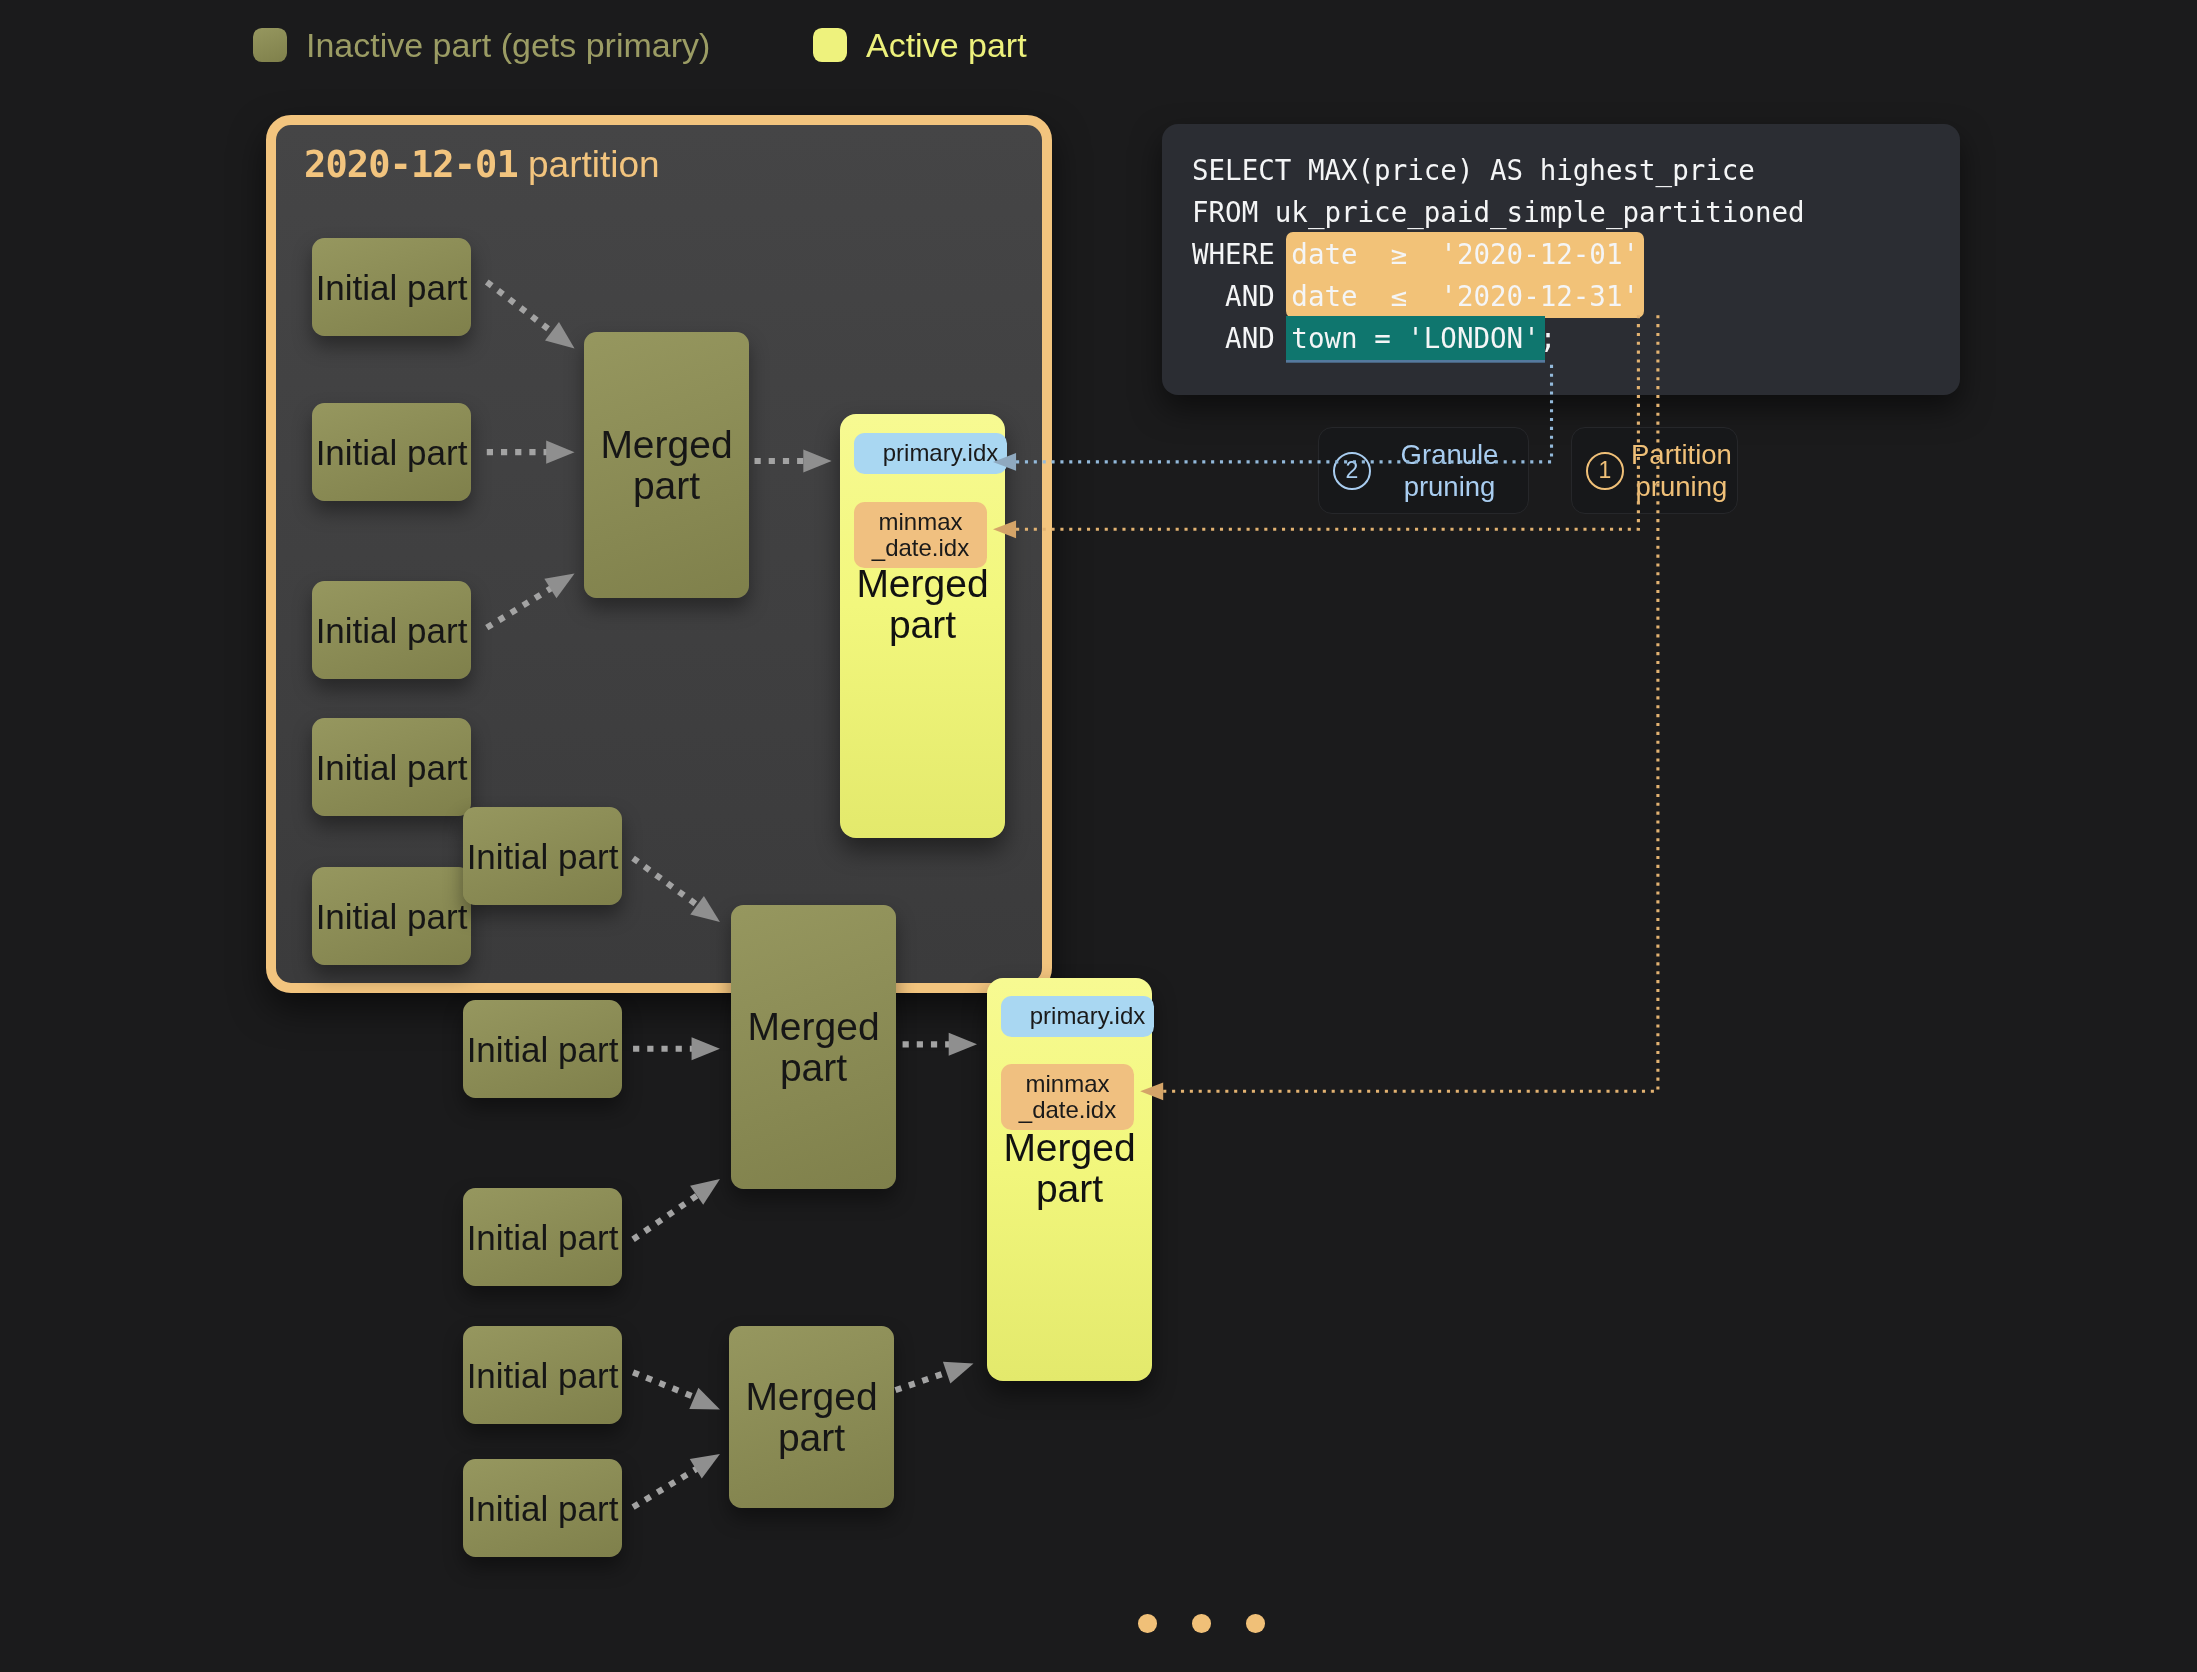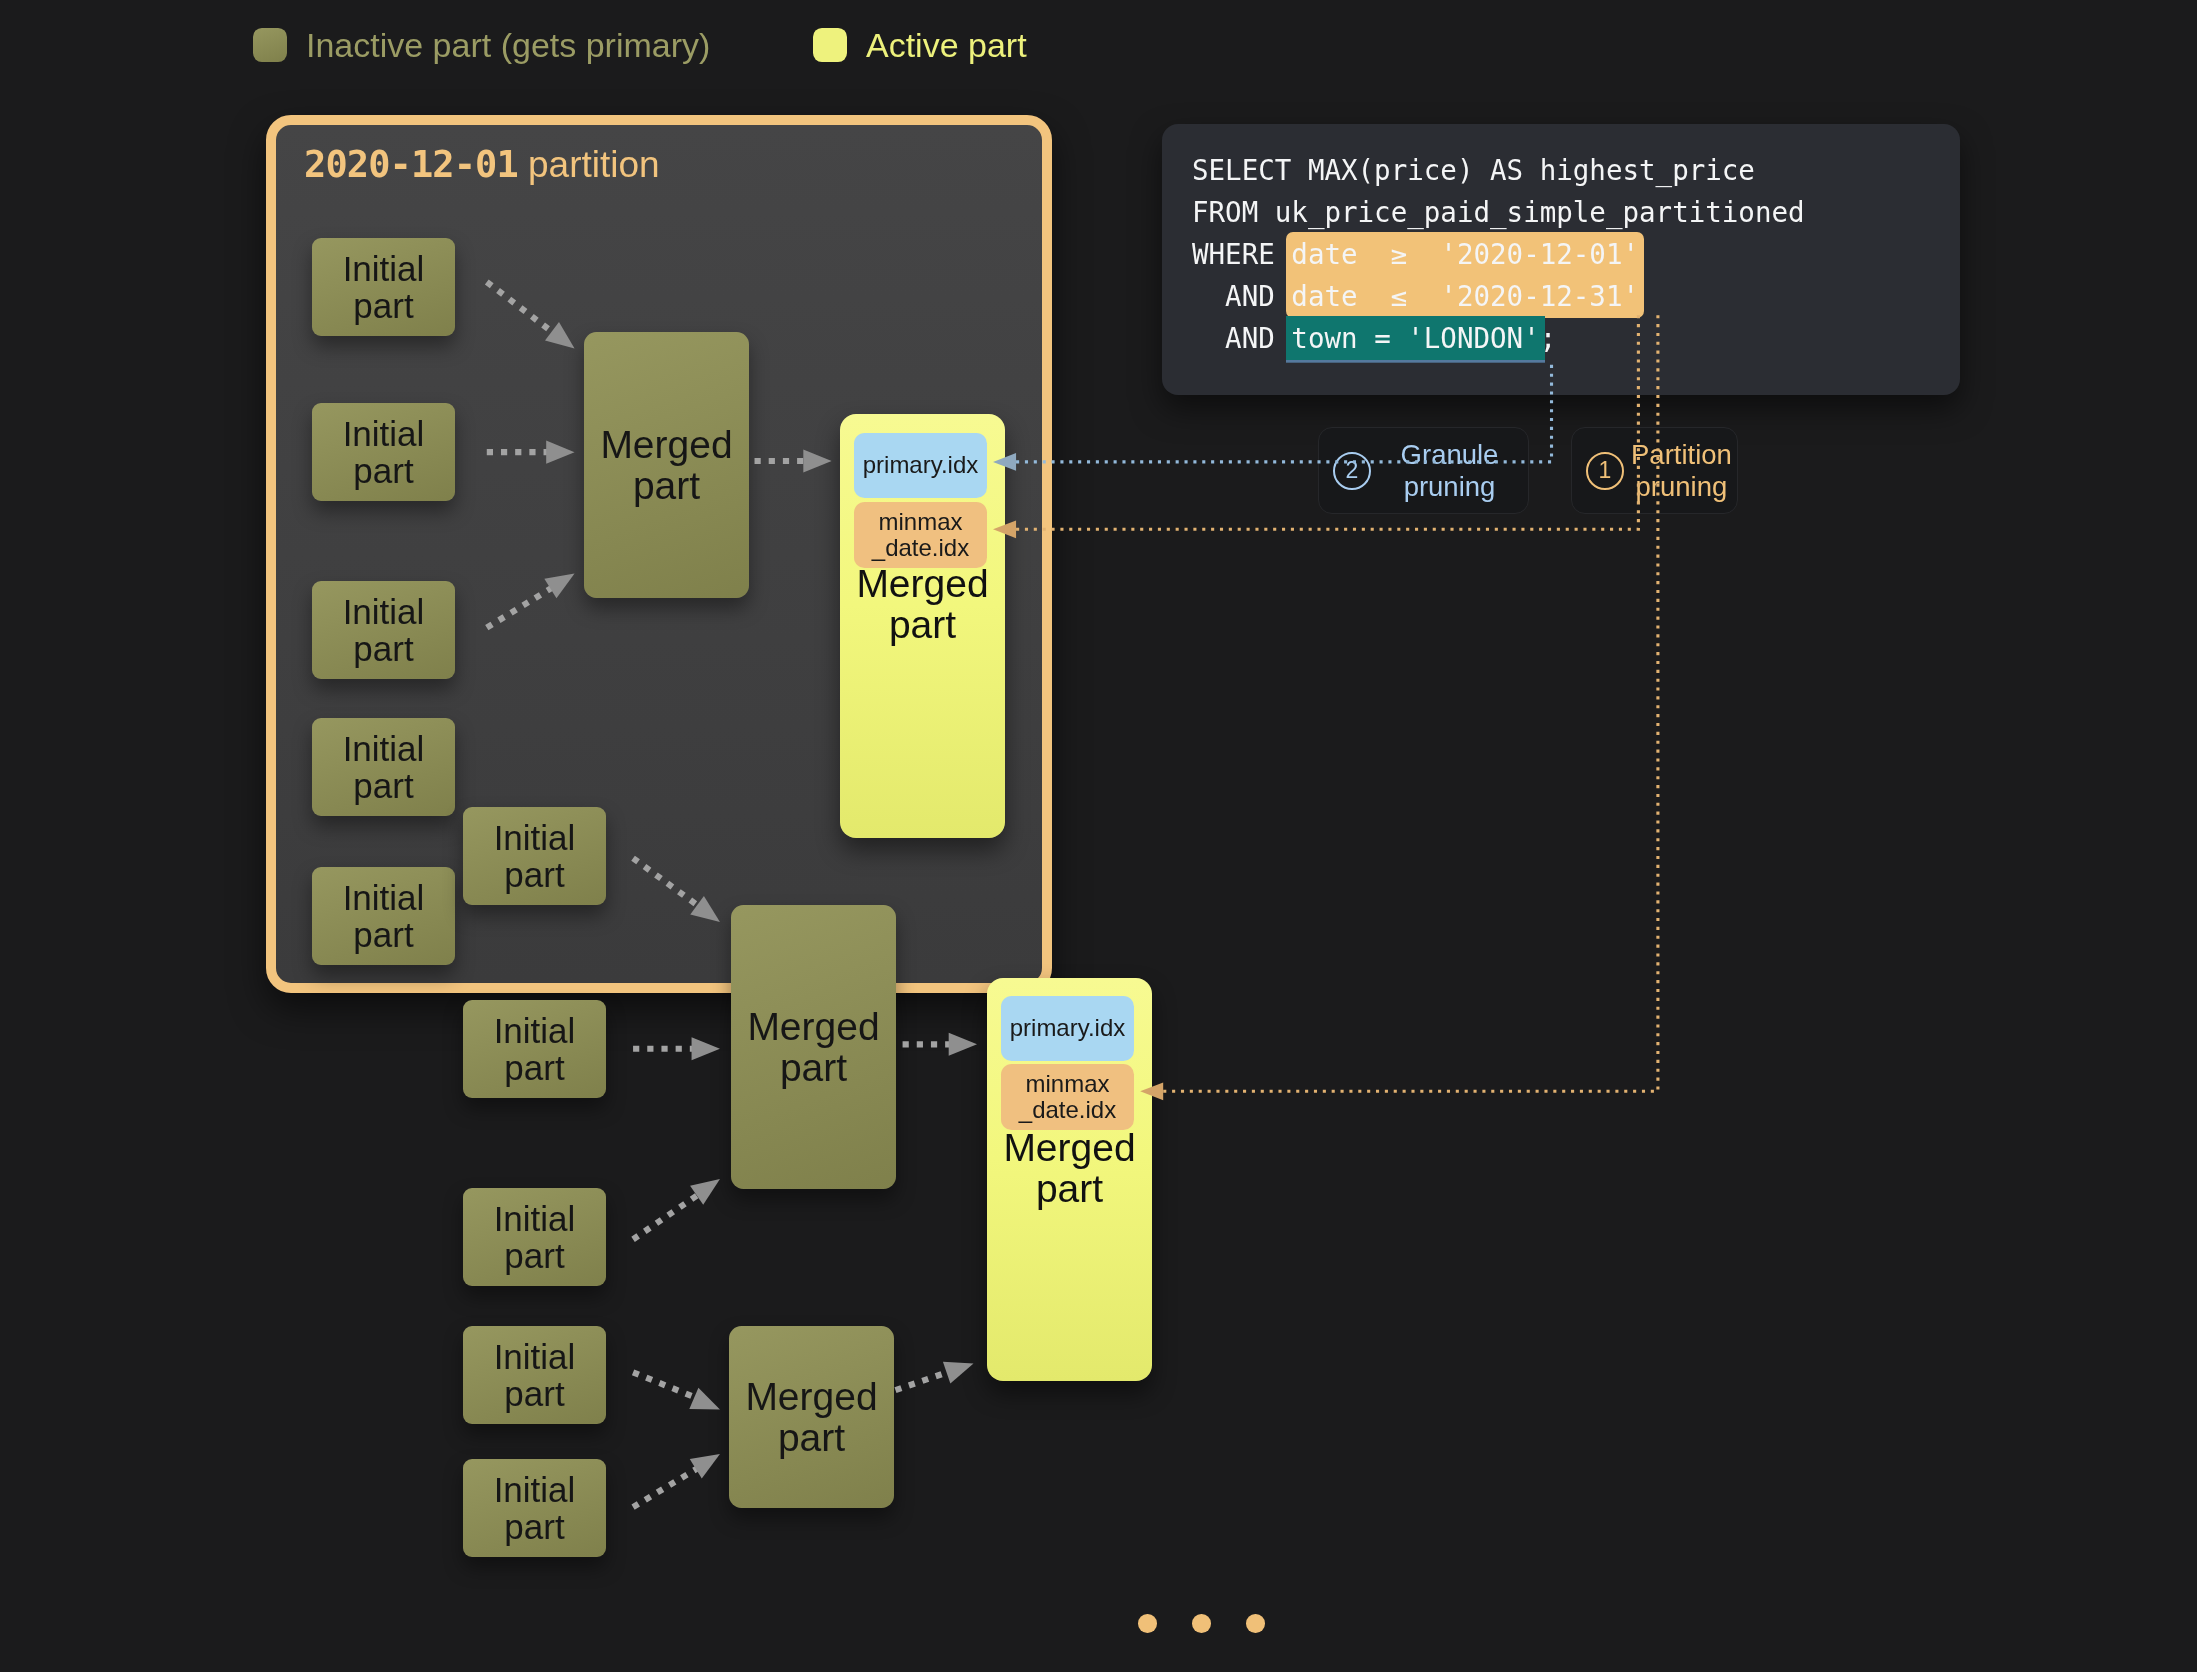--- a/index.html
+++ b/index.html
@@ -11,29 +11,29 @@
   
   .panel{position:absolute;background:linear-gradient(180deg,#454546,#3b3b3c);
          border:10.6px solid #f2c47e;border-radius:25px;
          box-shadow:0 16px 35px rgba(0,0,0,.55);}
   .panel-title{position:absolute;left:28px;top:17.7px;font-size:37px;color:#f2c47e;white-space:nowrap;}
   .panel-title .mono{font-family:"DejaVu Sans Mono",monospace;font-weight:700;letter-spacing:-0.9px;}
   
   .part{position:absolute;border-radius:12.4px;display:flex;align-items:center;justify-content:center;
         text-align:center;color:#161616;box-shadow:0 10.6px 19.5px rgba(0,0,0,.38);}
   .olive{background:linear-gradient(160deg,#96975f,#7f804b);}
-  .initial{width:143px;height:98px;font-size:35px;line-height:37px;border-radius:9px;}
+  .initial{width:159px;height:98px;font-size:35px;line-height:37px;}
   .merged-lg{width:165px;height:266px;font-size:39px;line-height:41px;}
   .merged-md{width:165px;height:182px;font-size:39px;line-height:41px;}
   .active-part{position:absolute;width:165px;border-radius:16px;
         background:linear-gradient(180deg,#f7fa92 0%,#f2f77d 45%,#e3e96c 100%);
         box-shadow:0 12.4px 23px rgba(0,0,0,.45);}
   .idx{position:absolute;left:14px;width:133px;border-radius:10.6px;display:flex;align-items:center;
        justify-content:center;text-align:center;color:#1a1a1a;font-size:24px;line-height:26px;}
-  .idx-blue{background:#a9d7f2;height:65px;}
+  .idx-blue{background:#a9d7f2;height:41px;padding-left:20px;}
   .idx-orange{background:#f0c080;height:66px;}
   .active-label{position:absolute;left:0;width:100%;text-align:center;color:#111;
        font-size:39px;line-height:41px;}
   
   .code-panel{position:absolute;left:1162px;top:124px;width:798px;height:271px;background:#2b2d33;
        border-radius:16px;box-shadow:0 14px 30px rgba(0,0,0,.5);z-index:5;}
   .code{position:absolute;left:30px;top:25px;font-family:"DejaVu Sans Mono",monospace;
        font-size:27.5px;line-height:42px;color:#f4f5f6;white-space:pre;}
   .hl{padding:6.2px 5.3px;margin:0 -5.3px;}
   .hl-o{background:#f2c278;}

